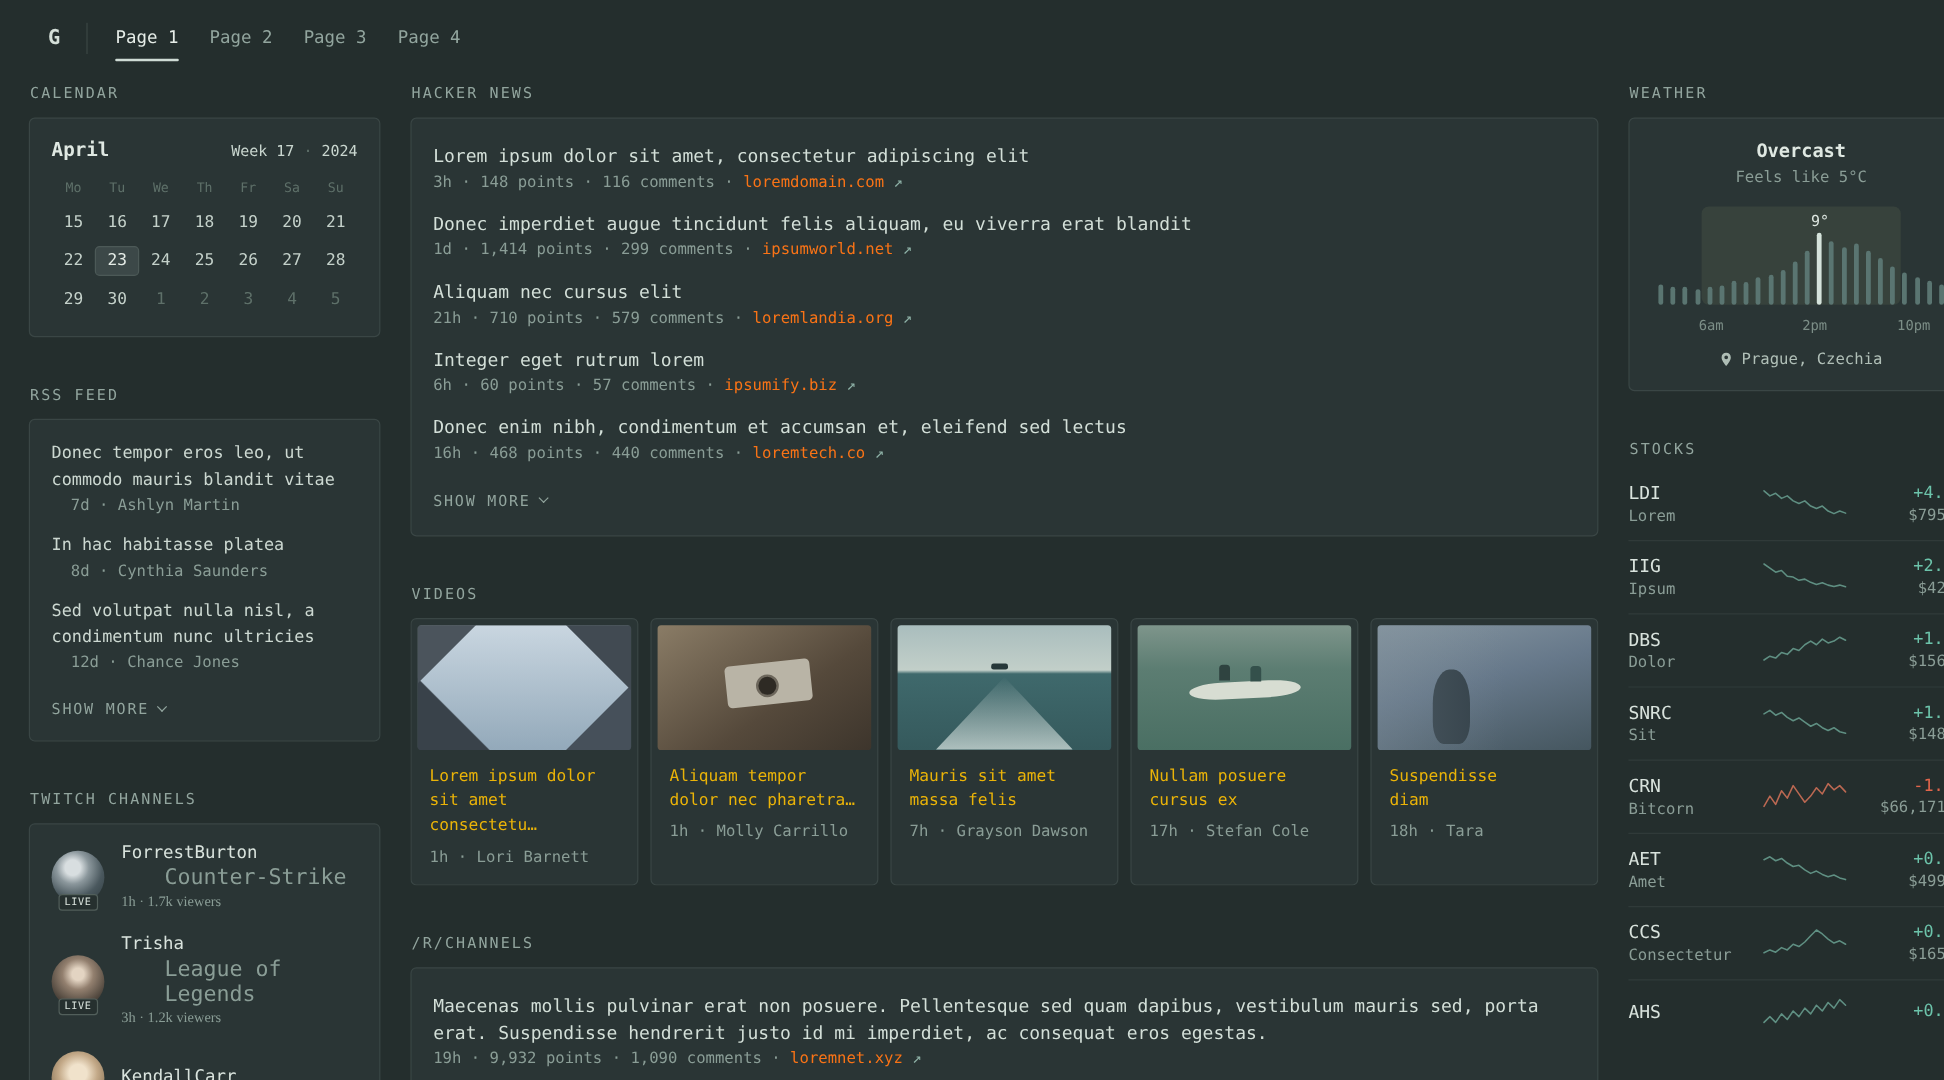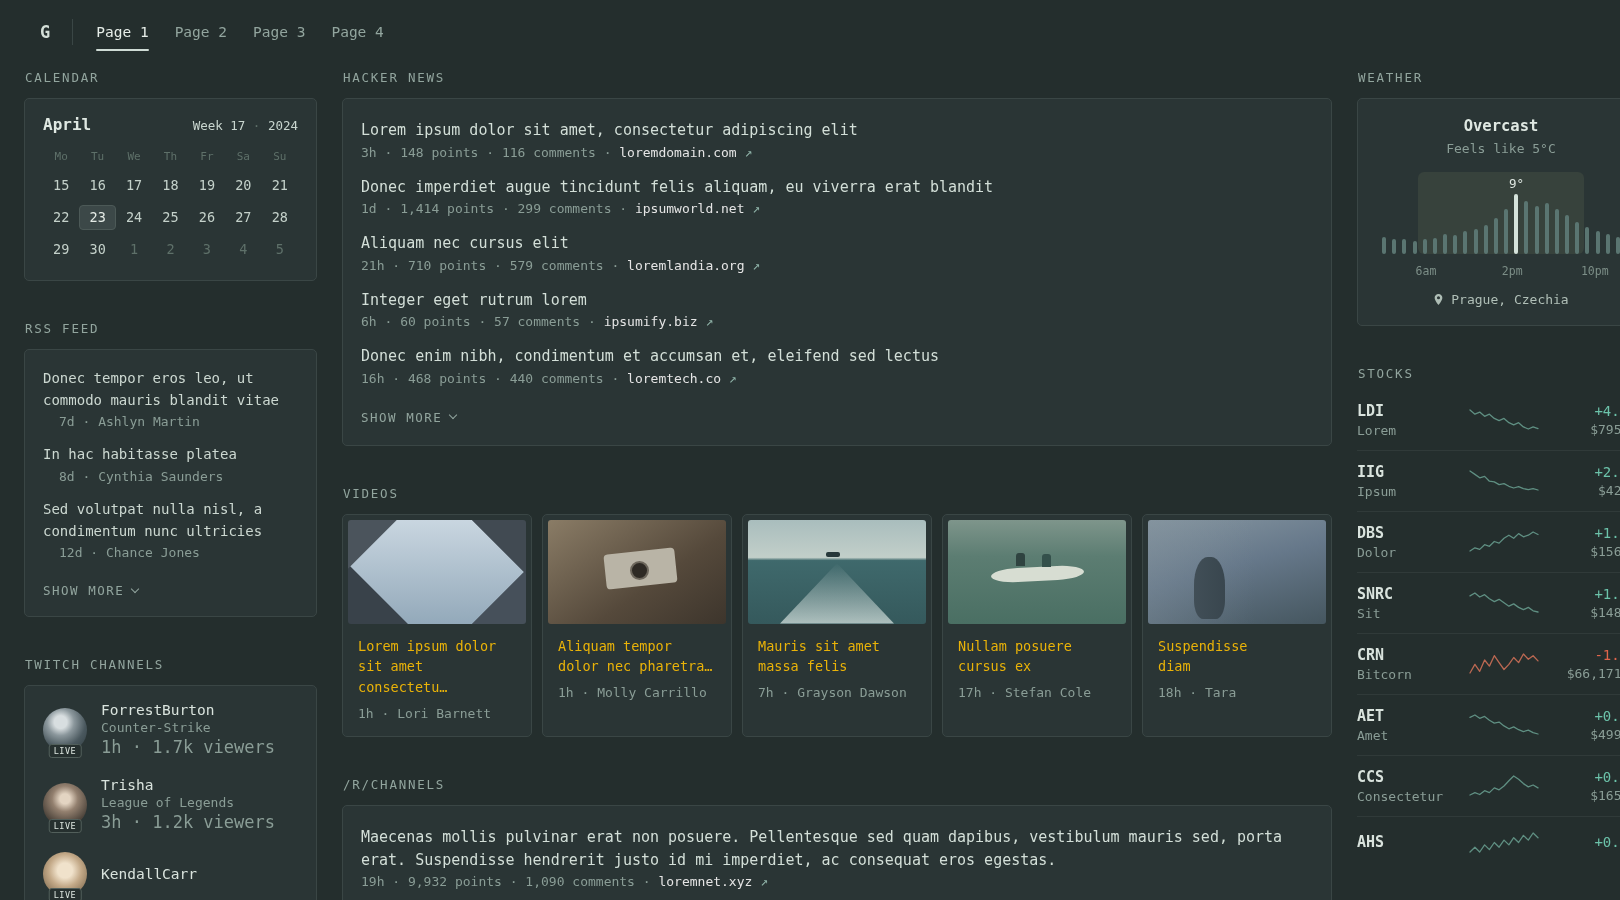--- a/index.html
+++ b/index.html
@@ -45,38 +45,38 @@
   .cal-d.out{color:var(--faint);}
   .cal-d.sel{background:#3c4848;border:1px solid #4c5957;line-height:23px;color:#e4ebe6;}
 
   
   .feed-item{margin-bottom:15px;}
   .feed-title{display:block;font-size:14px;line-height:1.55;color:#ccd8d1;text-decoration:none;cursor:pointer;}
   .feed-meta{margin-top:3px;font-size:13px;color:var(--muted);margin-left:16px;}
   .post{margin-bottom:16px;}
   .post-title{display:block;font-size:15px;line-height:1.5;color:#d3dfd8;text-decoration:none;cursor:pointer;}
   .post-meta{margin-top:3px;font-size:13px;color:var(--muted);}
-  .post-domain{color:#e5e5e5;text-decoration:none;cursor:pointer;}
+  .post-domain{color:#f97316;text-decoration:none;cursor:pointer;}
   .ext-arrow{color:#8fb3a8;}
   .show-more{margin-top:8px;background:none;border:none;color:var(--title);font:inherit;font-size:12.5px;letter-spacing:0.12em;padding:0;cursor:pointer;display:inline-flex;align-items:center;text-align:center;}
   .chev{display:inline-block;width:6px;height:6px;border-right:1.5px solid currentColor;border-bottom:1.5px solid currentColor;transform:rotate(45deg);margin-left:8px;margin-top:-4px;}
   .hn-card{padding:20px 18px;}
 
   
   .twitch-card{padding:16px 18px;}
   .channel{display:flex;align-items:center;margin-bottom:20px;cursor:pointer;}
   .channel:last-child{margin-bottom:0;}
   .avatar{position:relative;flex:0 0 44px;width:44px;height:44px;border-radius:50%;margin-right:14px;}
   .av1{background:radial-gradient(circle at 40% 32%,#d8dee0 0 16%,#8b979c 34%,#4a585e 62%,#2c383c 100%);}
   .av2{background:radial-gradient(circle at 50% 36%,#e3d4c2 0 14%,#93806f 36%,#4f463d 70%,#2e2a25 100%);}
   .av3{background:radial-gradient(circle at 50% 42%,#f0e2cb 0 22%,#c3a988 48%,#8a7458 80%,#5c4c3a 100%);}
   .live-badge{position:absolute;bottom:-6px;left:50%;transform:translateX(-50%);background:#26302f;border:1px solid #525f5b;color:#dce5df;font-size:8.5px;letter-spacing:0.06em;padding:1px 4px;border-radius:3px;}
   .channel-name{font-size:14.5px;color:#d9e3dd;}
-  .channel-cat{font-size:13px;color:var(--muted);margin-top:2px;}
-  .channel-meta{font-size:17px;color:var(--muted);margin-top:2px;}
+  .channel-cat{font-size:18px;color:var(--muted);margin-top:2px;margin-left:36px;}
+  .channel-meta{font-size:12px;color:var(--muted);margin-top:2px;font-family:Liberation Serif, serif;}
 
   
   .video-row{display:flex;gap:10px;overflow:hidden;}
   .video-card{flex:0 0 190px;width:190px;background:var(--card);border:1px solid var(--border);border-radius:5px;padding:5px;cursor:pointer;}
   .thumb{height:104px;border-radius:3px;position:relative;overflow:hidden;}
   .thumb-sky-cross{background:
     linear-gradient(135deg,#4b545c 17%,rgba(0,0,0,0) 17.5%),
     linear-gradient(225deg,#414a52 19%,rgba(0,0,0,0) 19.5%),
     linear-gradient(45deg,#39424a 21%,rgba(0,0,0,0) 21.5%),
     linear-gradient(315deg,#46505a 19%,rgba(0,0,0,0) 19.5%),
@@ -108,21 +108,21 @@
   .wbar.peak{background:#d5e3db;}
   .wpeak{position:absolute;top:8px;transform:translateX(-50%);font-size:12.5px;color:#dde6e0;}
   .wtime{position:absolute;bottom:2px;transform:translateX(-50%);font-size:11.5px;color:#7c8e87;}
   .wloc{margin-top:12px;display:flex;align-items:center;justify-content:center;gap:7px;font-size:13px;color:#b0bfb7;}
 
   
   .stocks-list{margin-top:-4px;}
   .stock{display:flex;align-items:center;padding:12px 0;cursor:pointer;}
   .stock + .stock{border-top:1px solid rgba(216,227,221,0.07);}
   .stock-id{width:112px;}
-  .stock-ticker{font-size:15px;font-weight:bold;color:#d9e3dd;}
+  .stock-ticker{font-size:15px;font-weight:normal;color:#d9e3dd;}
   .stock-name{font-size:13px;color:var(--muted);margin-top:3px;}
   .spark{flex:0 0 auto;}
   .stock-right{margin-left:auto;text-align:right;}
   .stock-change{font-size:14px;color:var(--pos);}
   .stock-change.neg{color:var(--neg);}
   .stock-price{font-size:13px;color:var(--muted);margin-top:3px;}
 </style>
 </head>
 <body>
 

